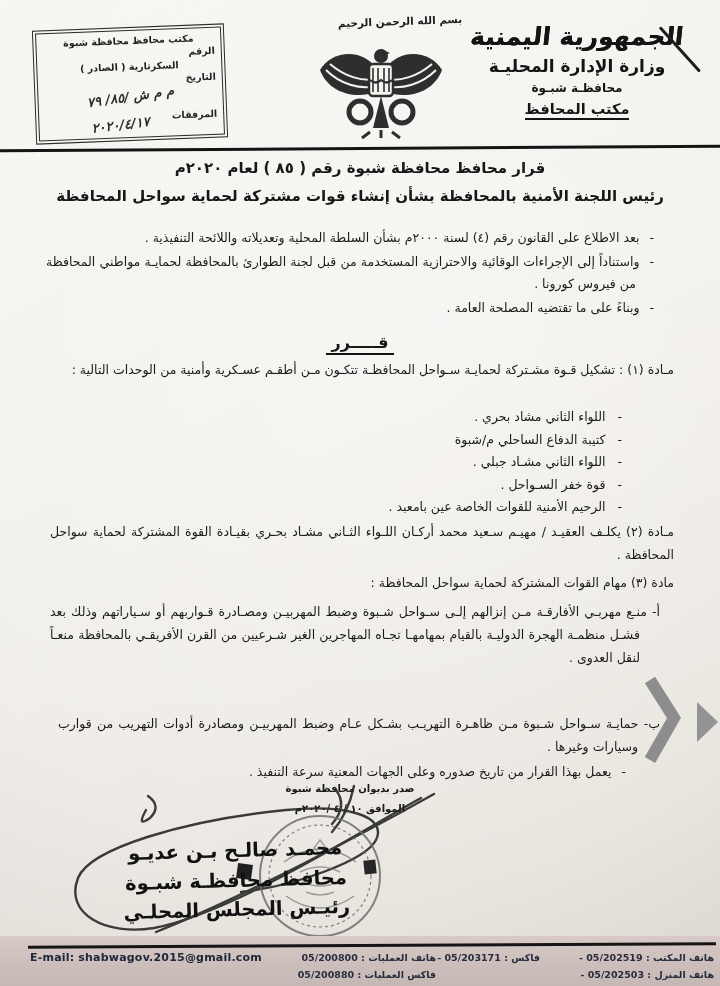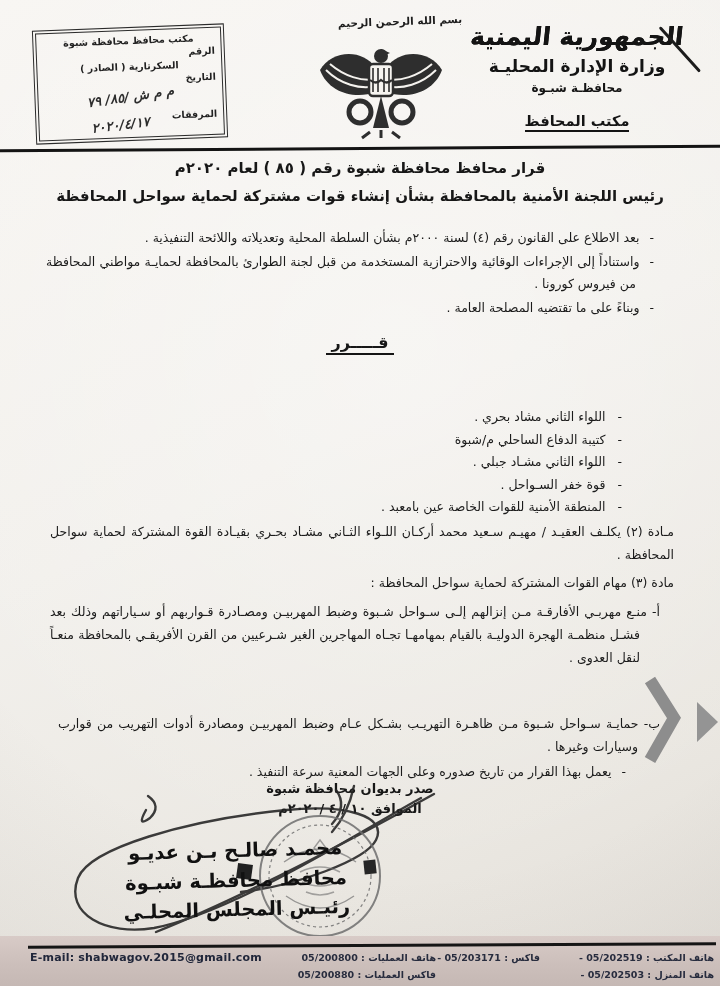--- a/index.html
+++ b/index.html
@@ -22,21 +22,21 @@
   .hand-dt  { left:6px; top:86px; width:150px; font-size:13px; transform:rotate(-5deg); letter-spacing:3px;}
 
   .bismillah { position:absolute; left:336px; top:15px; width:128px; text-align:center;
           font-size:10.5px; font-weight:bold; transform:rotate(-2deg); direction:rtl; color:#1d1d1d;}
   .emblem { position:absolute; left:314px; top:40px; }
 
   .hdr-right { position:absolute; right:12px; top:22px; width:262px; text-align:center; direction:rtl; color:#141414;}
   .hdr-country { font-size:25px; font-weight:bold; transform:skewX(-6deg); text-shadow:0 0 .6px #000; }
   .hdr-ministry { font-size:17px; font-weight:bold; margin-top:5px; }
   .hdr-gov { font-size:12px; font-weight:bold; margin-top:5px; }
-  .hdr-office { display:inline-block; font-size:14.5px; font-weight:bold; margin-top:18px;
+  .hdr-office { display:inline-block; font-size:14.5px; font-weight:bold; margin-top:6px;
           border-bottom:2px solid #141414; padding-bottom:1px; }
   .pen-slash { position:absolute; right:10px; top:48px; width:60px; height:2.5px; background:#1c1c1c;
           transform:rotate(48deg); border-radius:2px; }
   .header-rule { position:absolute; left:0; top:147px; width:722px; height:3px; background:#141414;
           transform:rotate(-0.35deg); }
 
   
   .title1 { position:absolute; left:0; top:159px; width:720px; text-align:center;
           font-size:15px; font-weight:bold; direction:rtl; }
   .title2 { position:absolute; left:0; top:187px; width:720px; text-align:center;
@@ -59,21 +59,21 @@
   .article2 { position:absolute; right:46px; left:50px; top:520px; text-align:justify; line-height:23px;}
   .article3h { position:absolute; right:46px; left:50px; top:572px; }
   .item-a { position:absolute; right:60px; left:50px; top:600px; text-align:justify; line-height:23px;
           padding-right:20px; text-indent:-20px;}
   .item-b { position:absolute; right:60px; left:58px; top:712px; text-align:justify; line-height:23px;
           padding-right:22px; text-indent:-22px;}
   .effective { position:absolute; right:94px; left:40px; top:761px; }
   .effective::before { content:"-"; margin-left:10px; }
 
   .issued { position:absolute; left:238px; top:779px; width:224px; text-align:center; direction:rtl;
-          font-size:13px; font-weight:bold; line-height:20px;}
+          font-size:10px; font-weight:bold; line-height:20px;}
 
   
   .sig-block { position:absolute; left:64px; top:836px; width:344px; text-align:center; direction:rtl;
           font-size:19.5px; font-weight:bold; line-height:29.5px; transform:rotate(-1.6deg); color:#111;}
   .sig-ink { position:absolute; left:36px; top:736px; pointer-events:none; }
   .seal { position:absolute; left:256px; top:812px; opacity:.85; }
   .blob1 { position:absolute; left:237px; top:864px; width:15px; height:15px; background:#202020; transform:rotate(8deg);}
   .blob2 { position:absolute; left:364px; top:860px; width:12px; height:14px; background:#262626; transform:rotate(-6deg);}
 
   
@@ -153,26 +153,27 @@
   <ul class="preamble bodytxt">
     <li>بعد الاطلاع على القانون رقم (٤) لسنة ٢٠٠٠م بشأن السلطة المحلية وتعديلاته واللائحة التنفيذية .</li>
     <li>واستناداً إلى الإجراءات الوقائية والاحترازية المستخدمة من قبل لجنة الطوارئ بالمحافظة لحمايـة مواطني المحافظة من فيروس كورونا .</li>
     <li>وبناءً على ما تقتضيه المصلحة العامة .</li>
   </ul>
 
   <div class="decision">
     <span>قـــــرر</span>
   </div>
 
+  <div class="article1 bodytxt">مـادة (١) : تشكيل قـوة مشـتركة لحمايـة سـواحل المحافظـة تتكـون مـن أطقـم عسـكرية وأمنية من الوحدات التالية :</div>
   <ul class="units bodytxt">
     <li>اللواء الثاني مشاد بحري .</li>
     <li>كتيبة الدفاع الساحلي م/شبوة</li>
     <li>اللواء الثاني مشـاد جبلي .</li>
     <li>قوة خفر السـواحل .</li>
-    <li>المنطقة الأمنية للقوات الخاصة عين بامعبد .</li>
+    <li>الرحيم الأمنية للقوات الخاصة عين بامعبد .</li>
   </ul>
 
   <div class="article2 bodytxt">مـادة (٢) يكلـف العقيـد / مهيـم سـعيد محمد أركـان اللـواء الثـاني مشـاد بحـري بقيـادة القوة المشتركة لحماية سواحل المحافظة .</div>
   <div class="article3h bodytxt">مادة (٣) مهام القوات المشتركة لحماية سواحل المحافظة :</div>
   <div class="item-a bodytxt">أ- منـع مهربـي الأفارقـة مـن إنزالهم إلـى سـواحل شـبوة وضبط المهربيـن ومصـادرة قـواربهم أو سـياراتهم وذلك بعد فشـل منظمـة الهجرة الدوليـة بالقيام بمهامهـا تجـاه المهاجرين الغير شـرعيين من القرن الأفريقـي بالمحافظة منعـاً لنقل العدوى .</div>
   <div class="item-b bodytxt">ب- حمايـة سـواحل شـبوة مـن ظاهـرة التهريـب بشـكل عـام وضبط المهربيـن ومصادرة أدوات التهريب من قوارب وسيارات وغيرها .</div>
   <div class="effective bodytxt">يعمل بهذا القرار من تاريخ صدوره وعلى الجهات المعنية سرعة التنفيذ .</div>
 
   <div class="issued">
     <div>صدر بديوان محافظة شبوة</div>

